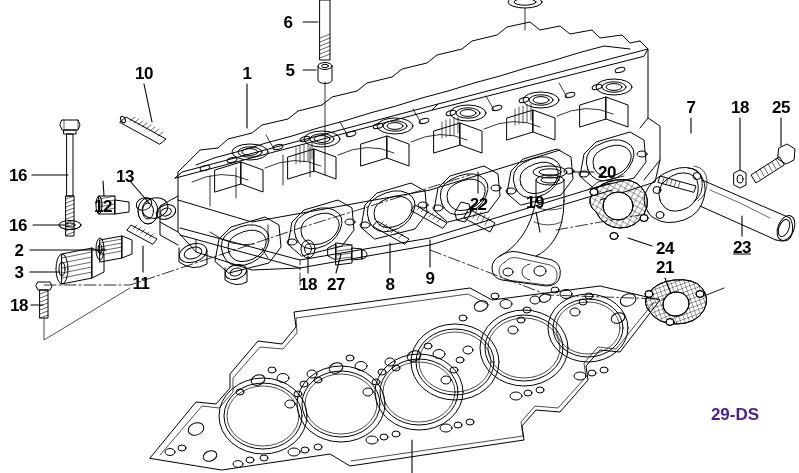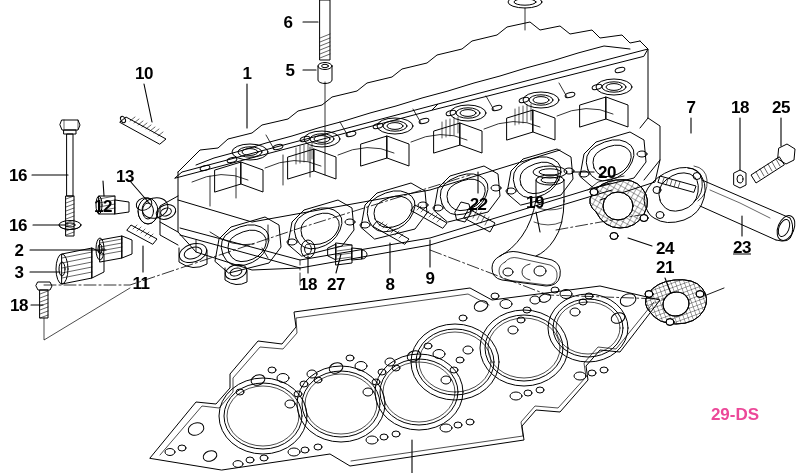--- a/index.html
+++ b/index.html
@@ -25,21 +25,21 @@
     letter-spacing:-0.5px;
     white-space:nowrap;
     transform:translate(-50%,-50%);
     user-select:none;
   }
   .diagcode{
     position:absolute;
     font-family:"Liberation Sans","DejaVu Sans",sans-serif;
     font-weight:bold;
     font-size:17px;
-    color:#ec4899;
+    color:#4c1d95;
     white-space:nowrap;
     letter-spacing:0px;
     transform:translate(-50%,-50%);
     user-select:none;
   }
 </style>
 </head>
 <body>
 
 <div id="sheet">

